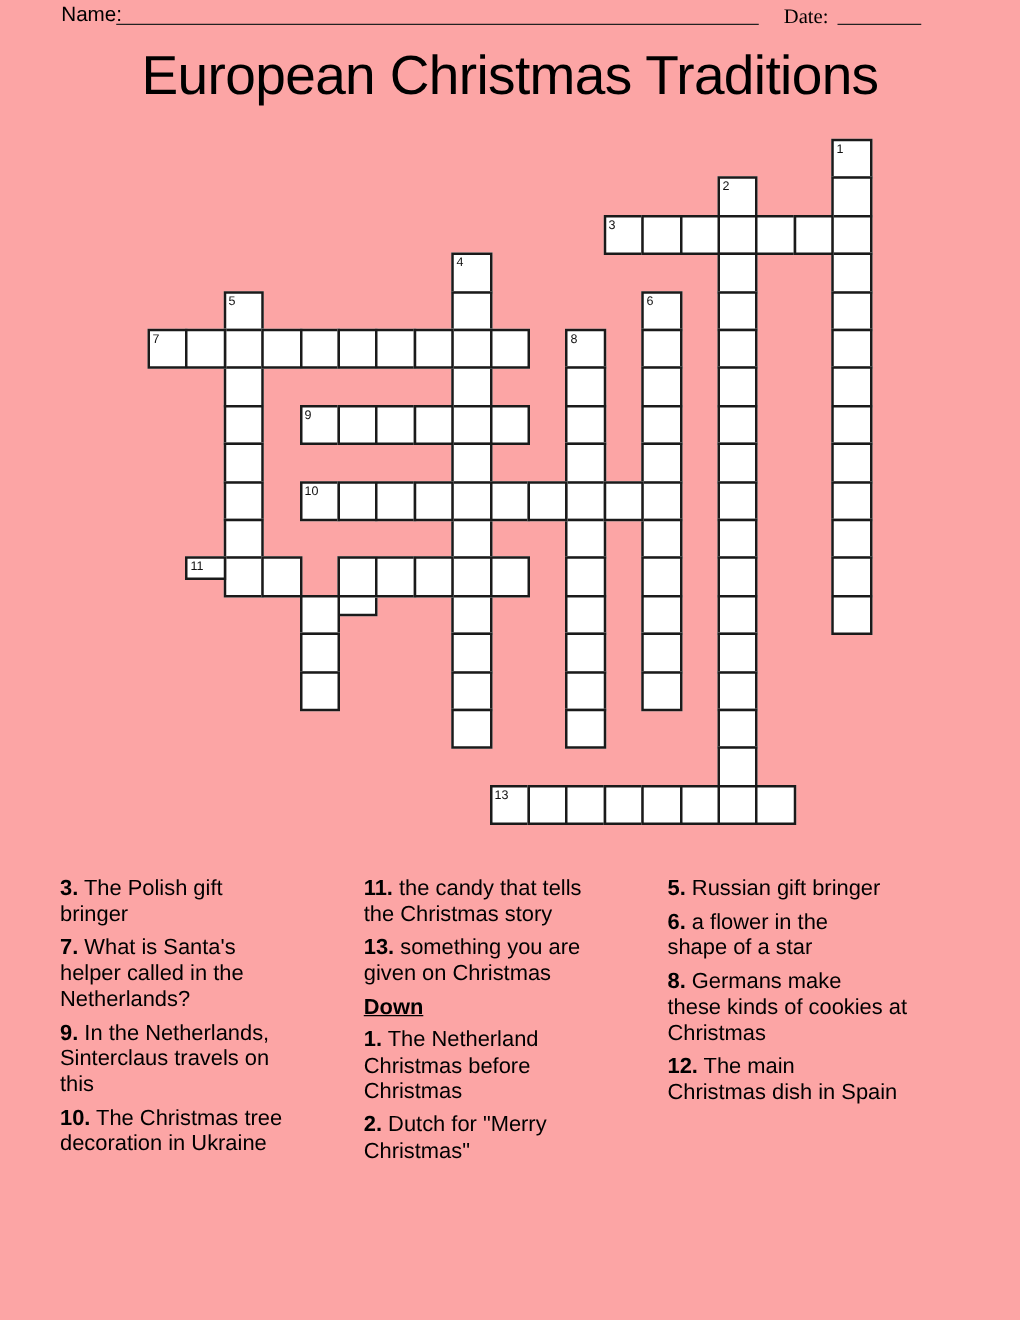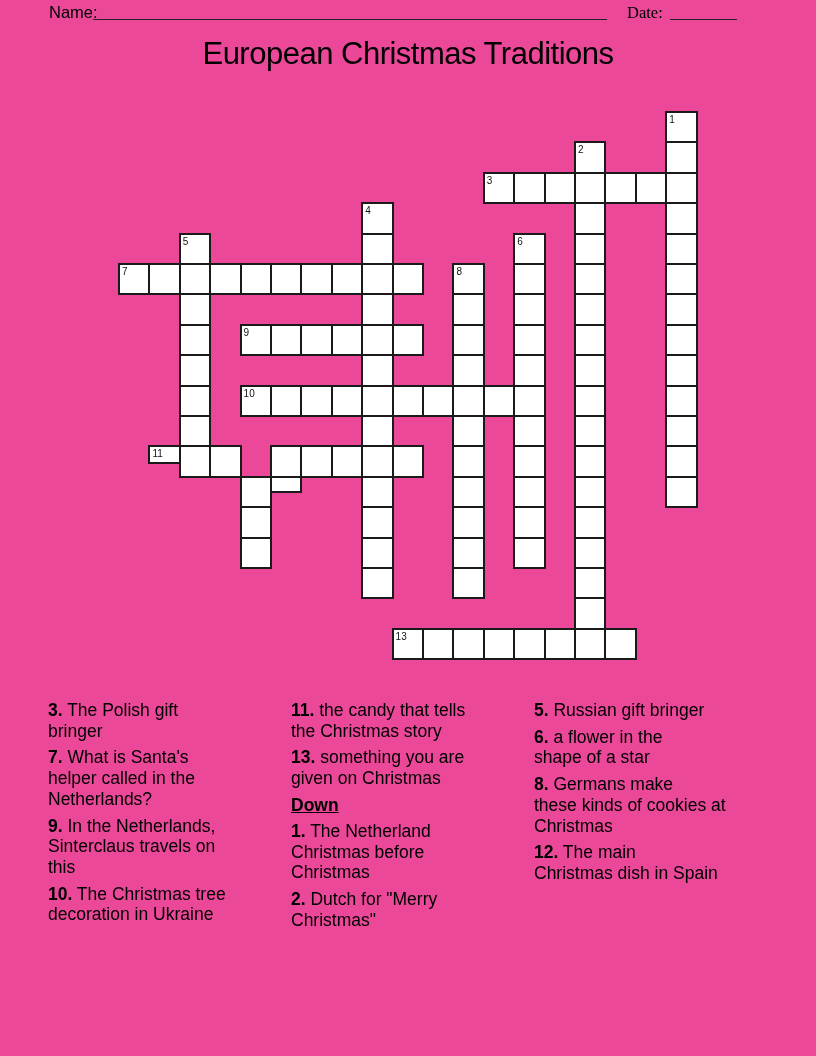--- a/index.html
+++ b/index.html
@@ -1,31 +1,31 @@
 <!DOCTYPE html>
 <html><head>
 <meta charset="utf-8">
 <style>
   html,body { margin:0; padding:0; background:#fff; }
   .page {
-    position:relative; width:816px; height:1056px; background:#ec4899;
+    position:relative; width:816px; height:1056px; background:#fca5a5;
     font-family:"Liberation Sans", sans-serif; color:#000;
     overflow:hidden;
   }
   
   .hdr-label { position:absolute; top:3px; font-size:16.5px; color:#000; }
   #name-label { left:49px; }
   #date-label { left:627px;font-family:Liberation Serif, serif; }
   .write-line { position:absolute; border-bottom:1.6px solid #222; height:16px; top:3px; }
   #name-line { left:93px;  width:514px; }
   #date-line { left:670px; width:67px;  }
   
   .title {
     position:absolute; top:36px; left:0; width:816px; margin:0;
-    text-align:center; font-size:31px; font-weight:normal; letter-spacing:-0.5px;
+    text-align:center; font-size:44px; font-weight:normal; letter-spacing:-0.5px;
     color:#000;
   }
   
   #grid { position:absolute; left:0; top:0; }
   .cell {
     position:absolute; box-sizing:border-box;
     border:2px solid #1a1a1a; background:#ffffff;
   }
   .cellnum {
     position:absolute; font-size:10px; line-height:10px; color:#111;

